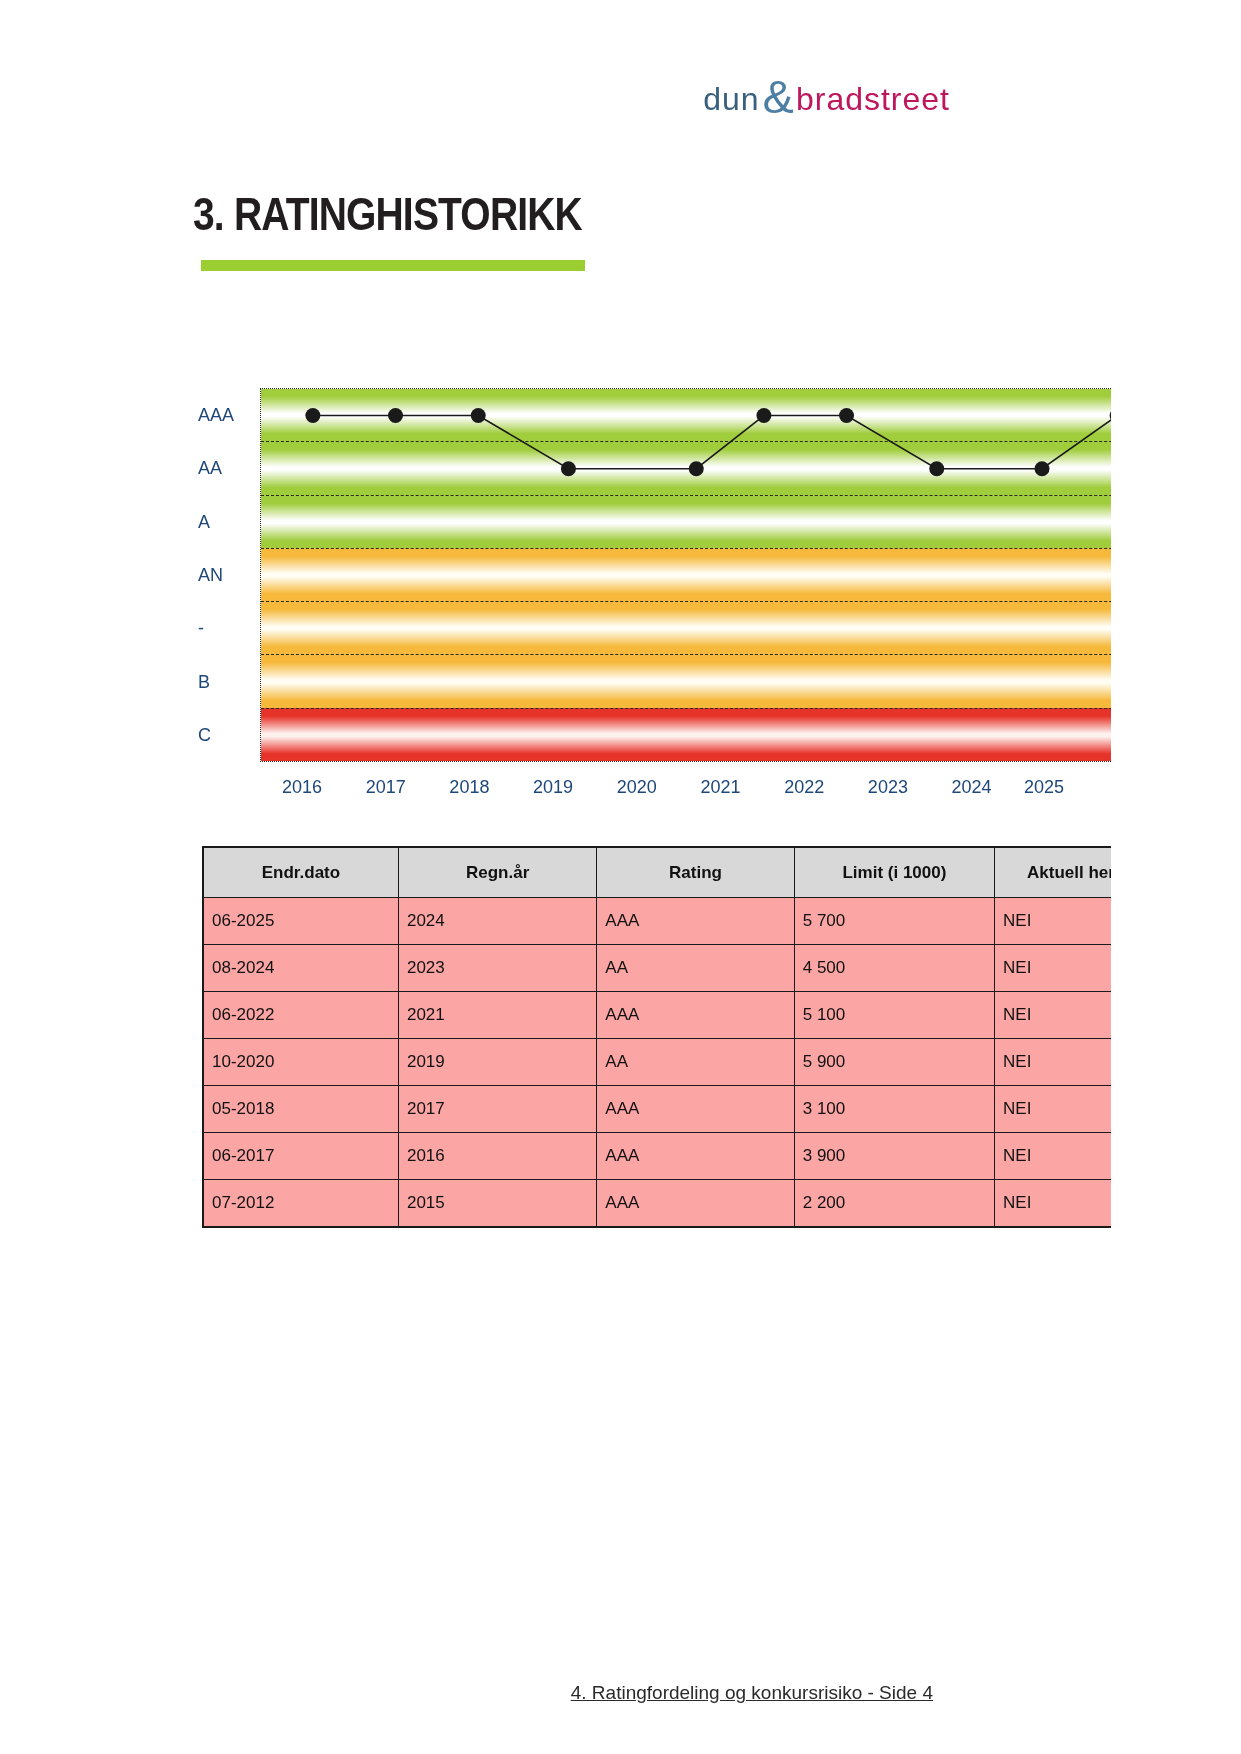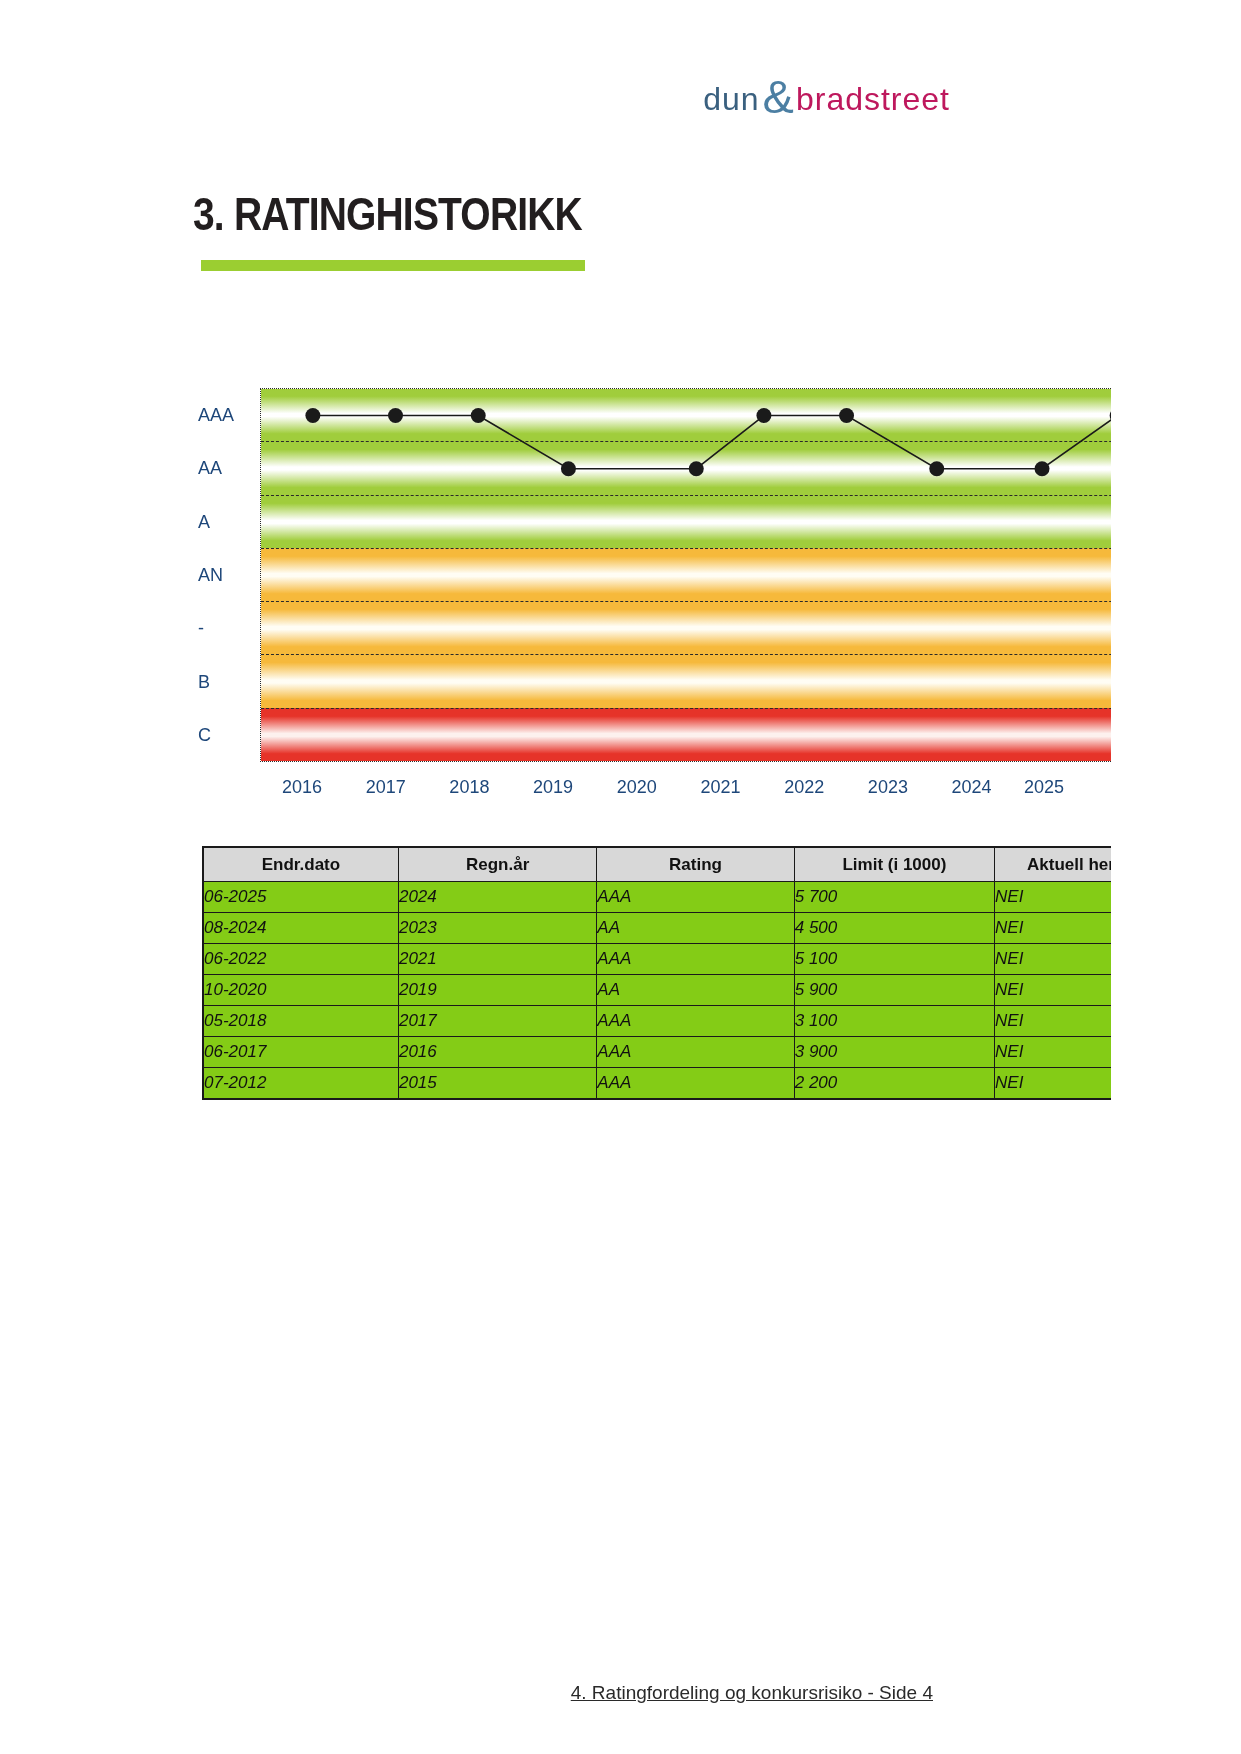--- a/index.html
+++ b/index.html
@@ -27,24 +27,24 @@
   .zone-red   {background:linear-gradient(to bottom,#e63329 0%,#e63329 14%,#fdf1ee 47%,#fdf1ee 53%,#e63329 86%,#e63329 100%);}
   .ylabels{position:absolute;left:68px;top:388px;width:60px;height:374px;}
   .ylabel{position:absolute;transform:translateY(-50%);font-size:18px;color:#1e477a;}
   .xlabels{position:absolute;left:130px;top:777px;width:933px;height:24px;}
   .xlabel{position:absolute;transform:translateX(-50%);font-size:18px;color:#1e477a;}
   .line-svg{position:absolute;left:0;top:0;width:100%;height:100%;}
 
   
   .history-table{position:absolute;left:72px;top:846px;width:994px;border-collapse:collapse;
                  font-size:17px;color:#111111;table-layout:fixed;}
-  .history-table th,.history-table td{border:1px solid #1a1a1a;padding:0;}
+  .history-table th,.history-table td{border:1px solid #1a1a1a;padding:8px;}
   .history-table{border:2px solid #1a1a1a;}
   .history-table th{background:#d8d8d8;font-weight:bold;height:33px;}
-  .history-table td{height:30px;background:#84cc16;font-style:italic;}
+  .history-table td{height:30px;background:#fca5a5;}
 
   
   .footer{position:absolute;right:178px;top:1682px;font-size:19px;color:#2a2a2a;text-decoration:underline;}
 </style>
 </head>
 <body>
 
 <div class="page">
 
   <div class="logo">

